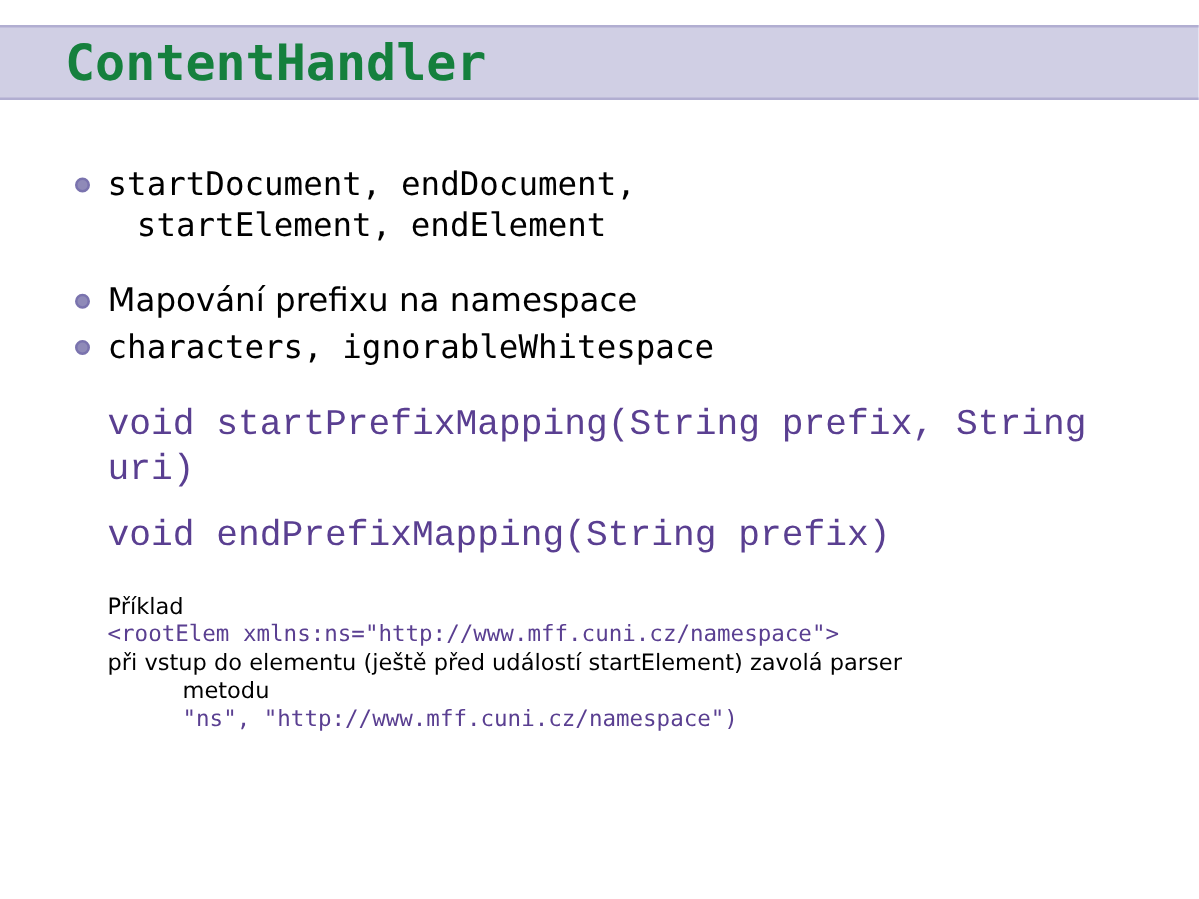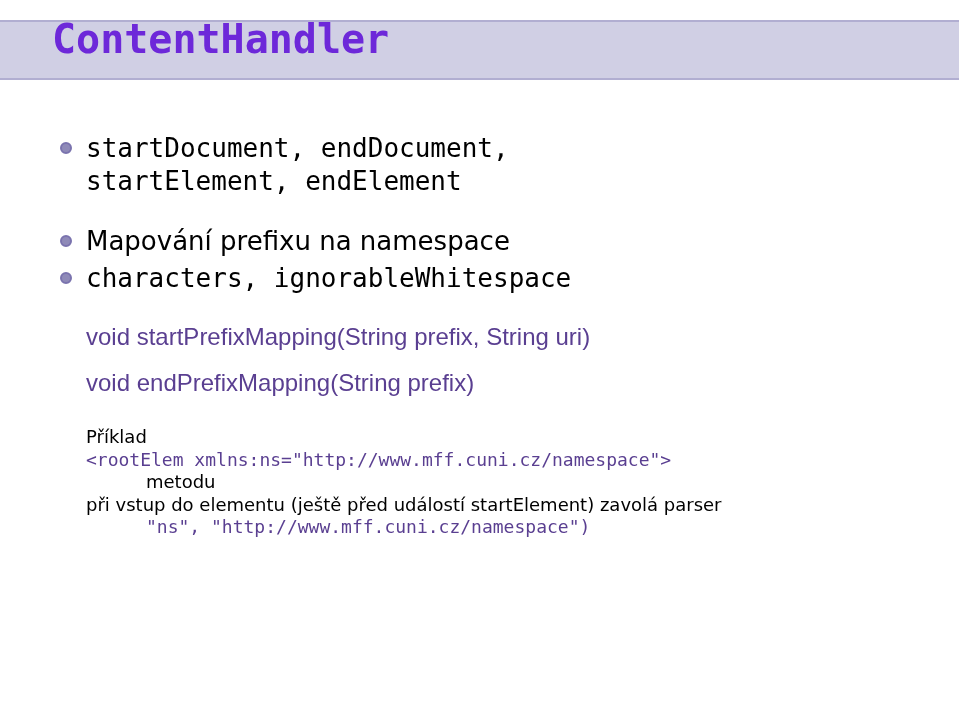--- a/index.html
+++ b/index.html
@@ -26,40 +26,41 @@
     height: 60px;
     background: #d0cfe4;
     border-top: 2px solid #b1aed1;
     border-bottom: 2px solid #b1aed1;
     z-index: 0;
     box-sizing: border-box;
   }
   .title-text {
     position: absolute;
     left: 52px;
-    top: 16px;
+    top: 28px;
     font-size: 40px;
     font-weight: bold;
-    color: #6d28d9;
+    color: #15803d;
     font-family: "DejaVu Sans Mono", "Liberation Mono", "Courier New", monospace;
     z-index: 1;
   }
   .content {
     position: absolute;
     left: 60px;
     top: 132px;
     right: 40px;
     font-size: 26px;
     line-height: 1.25;
     color: #000000;
   }
   .bullet {
     display: flex;
     align-items: flex-start;
     margin-bottom: 28px;
+    text-align: center;
   }
   .bullet .dot {
     width: 12px;
     height: 12px;
     min-width: 12px;
     border-radius: 999px;
     background: #8f8ab8;
     border: 2px solid #7a73ae;
     box-sizing: border-box;
     margin-top: 10px;
@@ -69,22 +70,22 @@
     font-family: "DejaVu Sans Mono", "Liberation Mono", "Courier New", monospace;
   }
   .sans {
     font-family: "DejaVu Sans", "Liberation Sans", Arial, sans-serif;
   }
   .purple {
     color: #5a3f91;
   }
   .indent-code {
     padding-left: 26px;
-    font-family: Liberation Sans, sans-serif;
-    font-size: 24px;
+    font-family: Liberation Mono, monospace;
+    font-size: 29px;
     line-height: 1.25;
   }
   .example-block {
     padding-left: 26px;
     font-size: 18px;
     line-height: 1.25;
   }
   .example-block .label {
     font-family: "DejaVu Sans", "Liberation Sans", Arial, sans-serif;
     color: #000;
@@ -126,19 +127,19 @@
     <div class="bullet">
       <div class="dot"></div>
       <div class="bullet-text mono">characters, ignorableWhitespace</div>
     </div>
     <div class="indent-code purple">void startPrefixMapping(String prefix, String uri)</div>
     <div class="indent-code purple" style="margin-bottom:28px;margin-top:16px;">void endPrefixMapping(String prefix)</div>
 
     <div class="example-block">
       <div class="label">Příklad</div>
       <div class="codeline purple">&lt;rootElem xmlns:ns="http://www.mff.cuni.cz/namespace"&gt;</div>
+      <div class="prose">při vstup do elementu (ještě před událostí startElement) zavolá parser</div>
       <div class="prose method-indent">metodu</div>
-      <div class="prose">při vstup do elementu (ještě před událostí startElement) zavolá parser</div>
       <div class="codeline purple method-indent">"ns", "http://www.mff.cuni.cz/namespace")</div>
     </div>
 
   </div>
 </div>
 
 </body></html>

